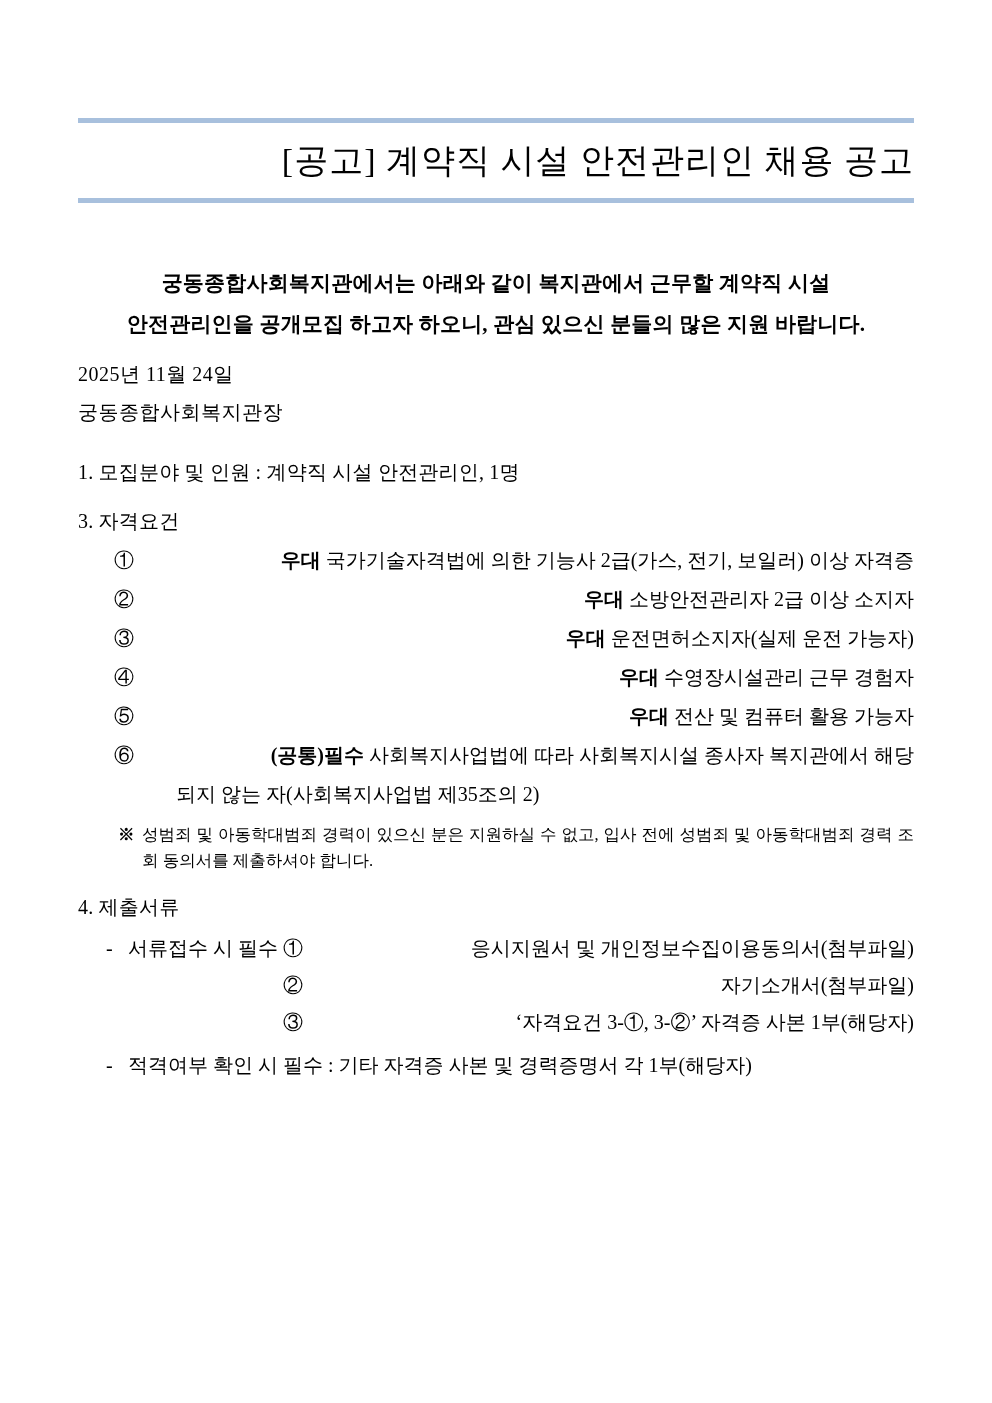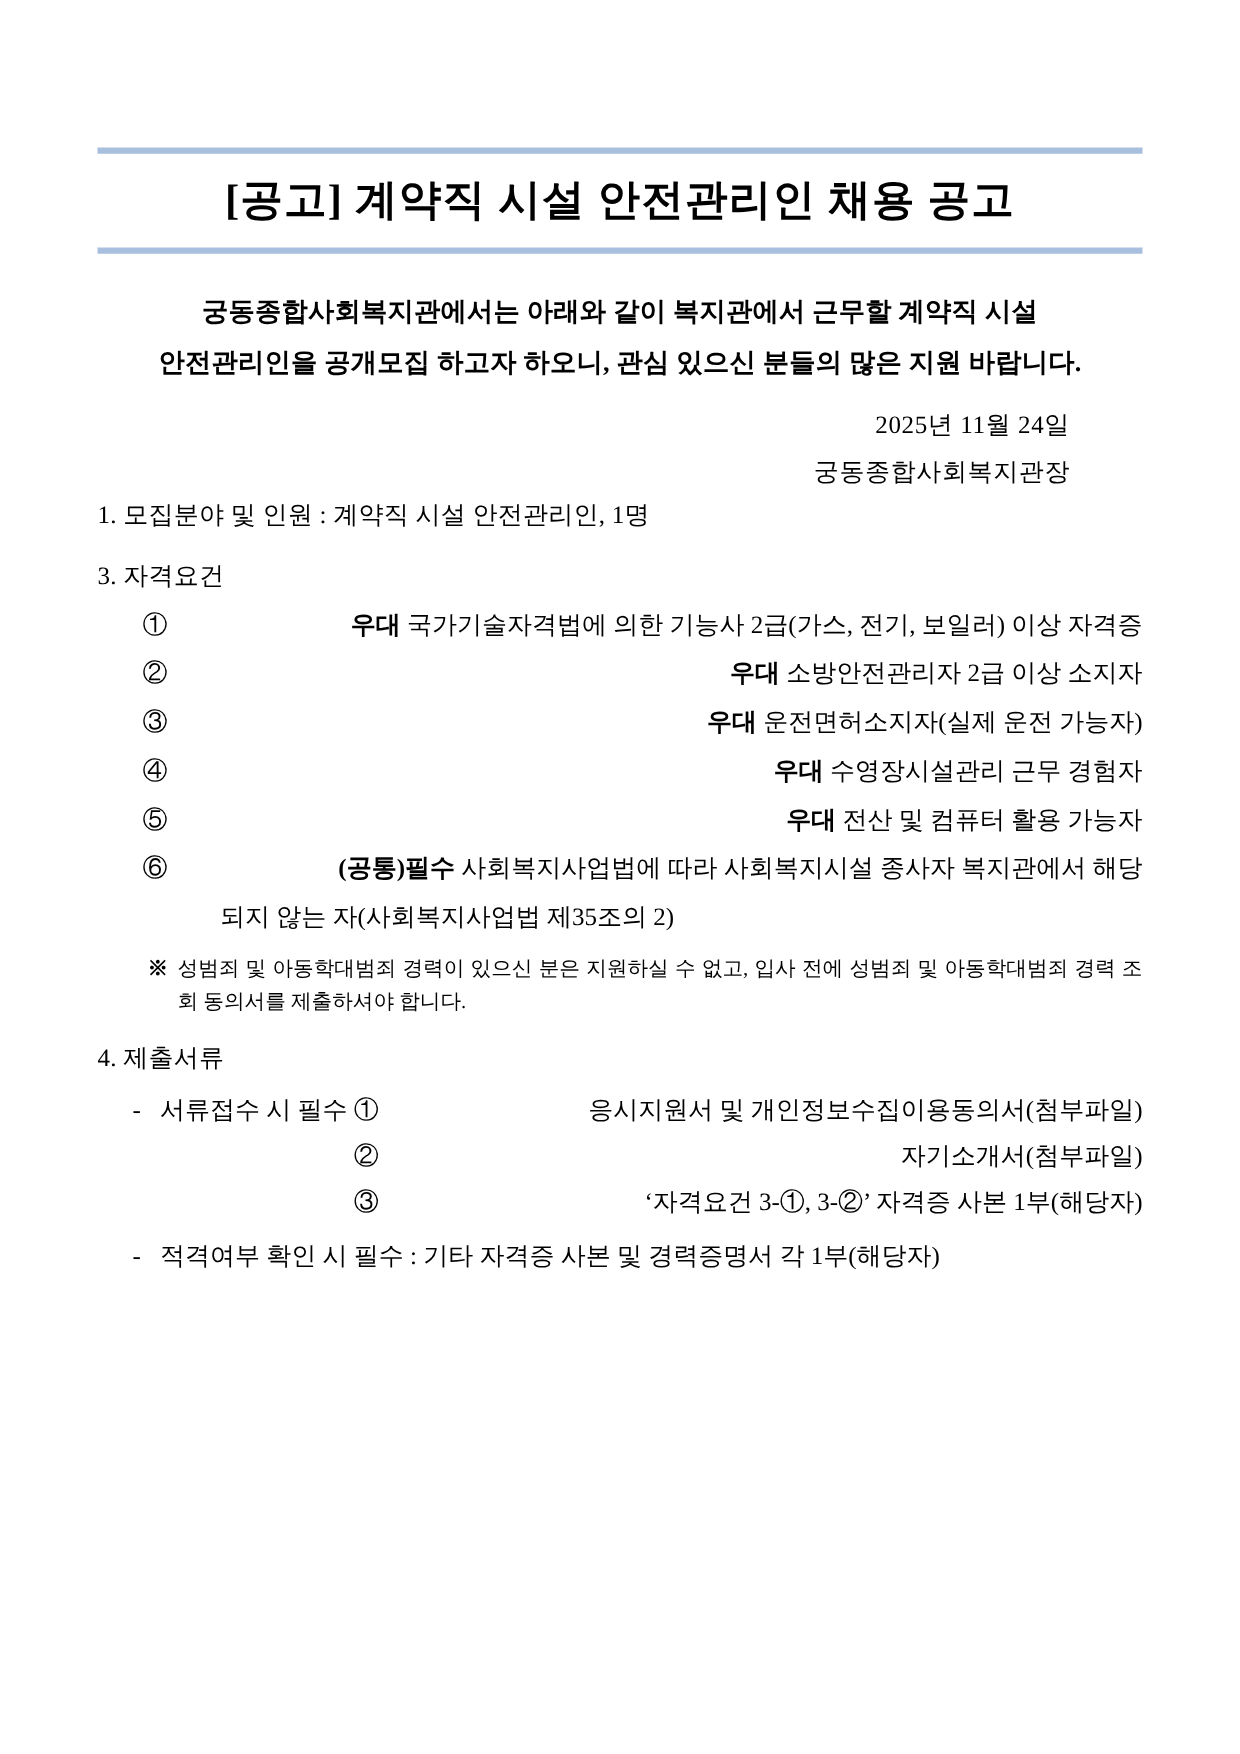--- a/index.html
+++ b/index.html
@@ -30,57 +30,57 @@
   .rule {
     height: 5px;
     background: #a8c0dd;
     width: 836px;
   }
   .rule.bottom {
     margin-top: 0;
   }
   .doc-title {
     font-size: 34px;
-    font-weight: bold;
-    text-align: center;
+    font-weight: normal;
+    text-align: right;
     letter-spacing: 1px;
     padding: 18px 0 16px 0;
     line-height: 1.2;
     white-space: pre;
   }
 
   
   .intro {
-    margin-top: 26px;
+    margin-top: 60px;
     font-size: 21px;
     font-weight: bold;
     line-height: 1.95;
     text-align: center;
     letter-spacing: 0.2px;
   }
   .intro .line1 {
     display: block;
   }
   .intro .line2 {
     display: block;
   }
 
   .signature {
     margin-top: 10px;
-    text-align: right;
     font-size: 20px;
     line-height: 1.9;
     padding-right: 58px;
   }
   .signature div {
     letter-spacing: 0.5px;
   }
 
   
   .body-sections {
+    margin-top: 26px;
     font-size: 20px;
     line-height: 1.55;
   }
   .section {
     margin-bottom: 18px;
   }
   .sec-head {
     white-space: pre;
     letter-spacing: 0.2px;
   }

